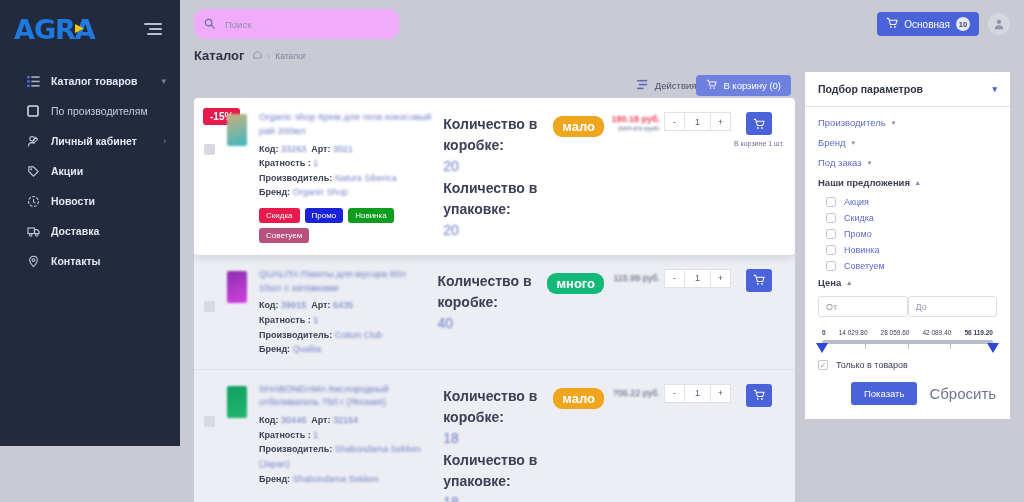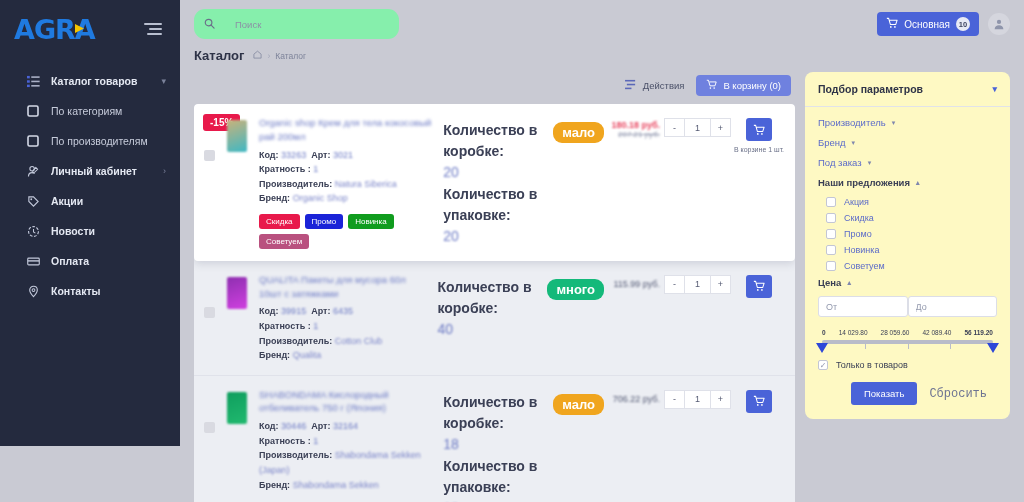--- a/index.html
+++ b/index.html
@@ -51,23 +51,23 @@
   .sb-ic { width: 14px; height: 14px; flex: 0 0 14px; display: flex; align-items: center; justify-content: center; }
   .sb-chev { margin-left: auto; color: #7b829b; font-size: 9px; }
 
   
   .main { flex: 1; position: relative; height: 502px; }
   .topbar {
     height: 48px; display: flex; align-items: center;
     padding: 0 14px 0 14px; gap: 12px;
   }
   .search-wrap {
-    width: 205px; height: 22px; background: #86efac;
+    width: 205px; height: 22px; background: #f0abfc;
     border-radius: 11px; display: flex; align-items: center;
-    gap: 20px; padding: 15px 10px;
+    gap: 10px; padding: 15px 10px;
   }
   .search-wrap input {
     border: 0; background: transparent; outline: none;
     font-size: 9.5px; color: #575d73; width: 100%;
     font-family: "Liberation Sans", sans-serif;
   }
   .search-wrap input::placeholder { color: #8c91a5; }
   .top-right { margin-left: auto; display: flex; align-items: center; gap: 9px; }
   .cart-btn {
     background: #4a63d8; color: #fff; border-radius: 4px;
@@ -91,21 +91,21 @@
   .crumbs { display: flex; align-items: center; gap: 5px; font-size: 8.5px; color: #7e849a; }
   .crumbs .sep { color: #a3a8ba; }
   .crumb-link { color: #7e849a; cursor: pointer; }
 
   .body-row { display: flex; gap: 10px; padding: 0 6px 0 14px; align-items: flex-start; }
 
   
   .catalog { flex: 1; min-width: 0; }
   .actionbar {
     display: flex; align-items: center; justify-content: flex-end;
-    gap: 12px; height: 26px; margin-bottom: 6px; padding-right: 4px;
+    height: 26px; padding-right: 4px;
   }
   .act-link { display: flex; align-items: center; gap: 6px; font-size: 9.5px; color: #4a5068; cursor: pointer; }
   .basket-btn {
     background: #6f81df; color: #fff; border: 0; border-radius: 4px;
     height: 21px; padding: 0 10px; font-size: 9.5px; cursor: pointer;
     display: flex; align-items: center; gap: 6px;
     font-family: "Liberation Sans", sans-serif;
   }
 
   .list { background: #eceef3; border-radius: 4px; overflow: hidden; }
@@ -170,22 +170,22 @@
   .incart { font-size: 7px; color: #6b7189; text-align: center; margin-top: 4px; line-height: 1.35; filter: blur(.7px); }
 
   .badge-discount {
     position: absolute; left: 9px; top: 10px;
     background: #e8194b; color: #fff; font-size: 10px; font-weight: bold;
     padding: 3px 7px; border-radius: 3px;
   }
 
   
   .filters {
-    width: 205px; flex: 0 0 205px; background: #fef9c3;
-    border-radius: 8px; overflow: hidden; margin-right: 8px;
+    width: 205px; flex: 0 0 205px; background: #ffffff;
+    border-radius: 0; overflow: hidden; margin-right: 8px;
   }
   .fhead {
     display: flex; align-items: center; justify-content: space-between;
     padding: 11px 13px; border-bottom: 1px solid #e1e3ea;
     font-size: 10.5px; font-weight: bold; color: #2e3347; cursor: pointer;
   }
   .fbody { padding: 10px 13px 14px 13px; }
   .fgroup { display: flex; align-items: center; gap: 6px; font-size: 9.5px; color: #5b6bc9; margin-bottom: 9px; cursor: pointer; }
   .fgroup.dark { color: #3b4056; font-weight: bold; }
   .chev { font-size: 7px; color: #7f87ae; }
@@ -213,21 +213,21 @@
     position: absolute; top: 3px; width: 0; height: 0;
     border-left: 6px solid transparent; border-right: 6px solid transparent;
     border-top: 10px solid #2d47d8; cursor: pointer;
   }
   .fbtns { display: flex; align-items: center; gap: 12px; margin-top: 12px; padding-left: 33px; }
   .show-btn {
     background: #4a63d8; color: #fff; border: 0; border-radius: 3px;
     height: 23px; padding: 0 13px; font-size: 9.5px; cursor: pointer;
     font-family: "Liberation Sans", sans-serif;
   }
-  .reset-btn { background: none; border: 0; font-size: 12px; color: #6e7492; cursor: pointer; font-family: Liberation Mono, monospace; }
+  .reset-btn { background: none; border: 0; font-size: 15px; color: #6e7492; cursor: pointer; font-family: Liberation Sans, sans-serif; }
 </style>
 </head>
 <body>
 
 <div class="app">
 
   <aside class="sidebar">
     <div class="sb-top">
       <div class="logo">
         <span class="logo-txt">AGRA</span>
@@ -251,28 +251,20 @@
               <rect x="0" y="10.4" width="3" height="2.6" fill="#4a63d8"></rect>
               <rect x="4.6" y="1.4" width="9" height="1.7" fill="#aab0c6"></rect>
               <rect x="4.6" y="6.1" width="9" height="1.7" fill="#aab0c6"></rect>
               <rect x="4.6" y="10.8" width="9" height="1.7" fill="#aab0c6"></rect>
             </svg>
         </span>
         <span class="lbl">Каталог товаров</span>
         <span class="sb-chev">▾</span>
       </div>
 
-      <div class="sb-item">
-        <span class="sb-ic">
-          <svg width="12" height="12" viewBox="0 0 12 12">
-              <rect x="1" y="1" width="10" height="10" rx="1.5" fill="none" stroke="#d4d9e6" stroke-width="1.6"></rect>
-            </svg>
-        </span>
-        <span class="lbl">По категориям</span>
-      </div>
 
       <div class="sb-item">
         <span class="sb-ic">
           <svg width="12" height="12" viewBox="0 0 12 12">
               <rect x="1" y="1" width="10" height="10" rx="1.5" fill="none" stroke="#d4d9e6" stroke-width="1.6"></rect>
             </svg>
         </span>
         <span class="lbl">По производителям</span>
       </div>
 
@@ -301,30 +293,32 @@
       <div class="sb-item strong">
         <span class="sb-ic">
           <svg width="13" height="13" viewBox="0 0 14 14">
               <circle cx="7" cy="7" r="5.3" fill="none" stroke="#c2c8da" stroke-width="1.2" stroke-dasharray="3 1.6"></circle>
               <path d="M7 4.2v3.2l2 1.4" fill="none" stroke="#c2c8da" stroke-width="1.1"></path>
             </svg>
         </span>
         <span class="lbl">Новости</span>
       </div>
 
-
       <div class="sb-item strong">
         <span class="sb-ic">
           <svg width="13" height="13" viewBox="0 0 14 14">
-              <rect x="0.8" y="3.4" width="12.4" height="7.2" rx="1" fill="none" stroke="#c2c8da" stroke-width="1.2"></rect>
-              <rect x="0.8" y="5.6" width="12.4" height="1.5" fill="#c2c8da"></rect>
-            </svg>
-        </span>
-        <span class="lbl">Оплата</span>
-      </div>
+              <rect x="1" y="3.2" width="7" height="6" fill="none" stroke="#c2c8da" stroke-width="1.2"></rect>
+              <path d="M8 5h3l2 2v2.2H8z" fill="none" stroke="#c2c8da" stroke-width="1.2"></path>
+              <circle cx="4" cy="10.8" r="1.3" fill="none" stroke="#c2c8da" stroke-width="1.1"></circle>
+              <circle cx="10.5" cy="10.8" r="1.3" fill="none" stroke="#c2c8da" stroke-width="1.1"></circle>
+            </svg>
+        </span>
+        <span class="lbl">Доставка</span>
+      </div>
+
 
       <div class="sb-item strong">
         <span class="sb-ic">
           <svg width="13" height="13" viewBox="0 0 14 14">
               <path d="M7 1.4c2.3 0 4.1 1.8 4.1 4.1 0 3-4.1 7.1-4.1 7.1S2.9 8.5 2.9 5.5C2.9 3.2 4.7 1.4 7 1.4z" fill="none" stroke="#c2c8da" stroke-width="1.2"></path>
               <circle cx="7" cy="5.5" r="1.5" fill="none" stroke="#c2c8da" stroke-width="1.1"></circle>
             </svg>
         </span>
         <span class="lbl">Контакты</span>
       </div>

